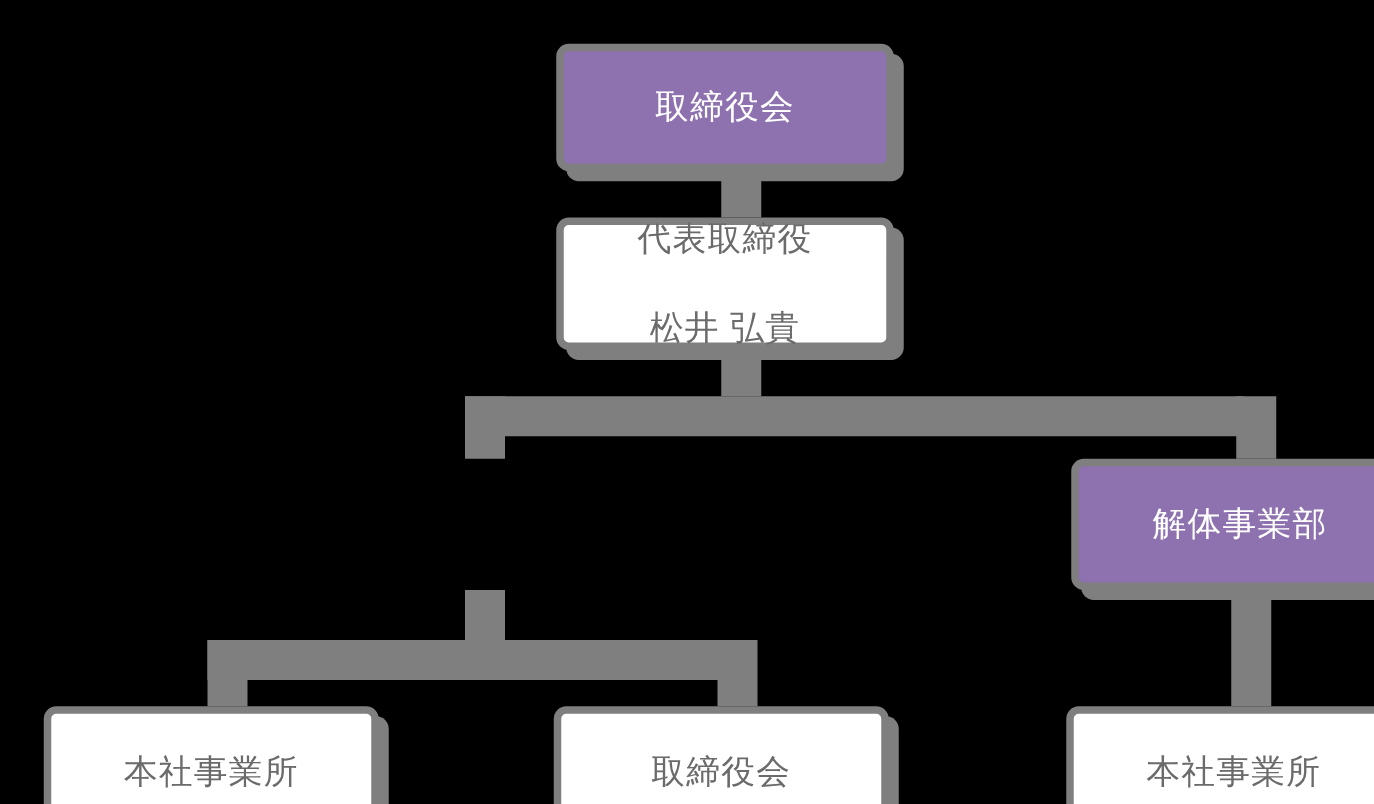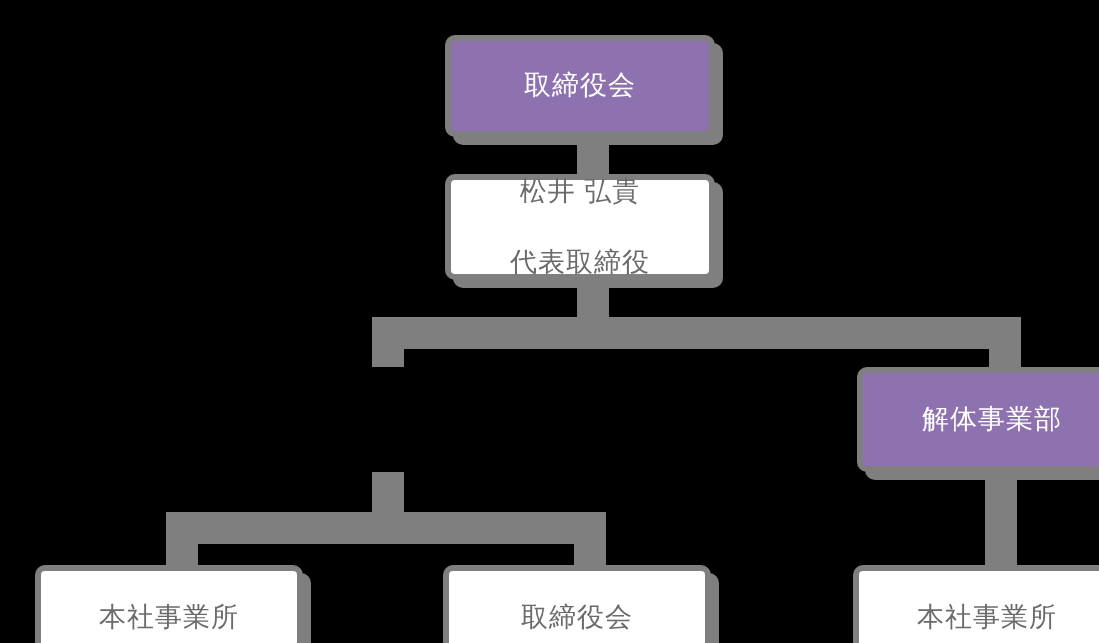--- a/index.html
+++ b/index.html
@@ -80,22 +80,22 @@
   <div class="connector c7"></div>
   <div class="connector c8"></div>
   <div class="connector c9"></div>
   <div class="connector c10"></div>
 
   <div class="node purple n-board">
     <span>取締役会</span>
   </div>
 
   <div class="node white n-ceo">
+    <span>代表取締役</span>
     <span>松井 弘貴</span>
-    <span>代表取締役</span>
   </div>
 
 
   <div class="node purple n-demolition">
     <span>解体事業部</span>
   </div>
 
   <div class="node white n-head1">
     <span>本社事業所</span>
   </div>

